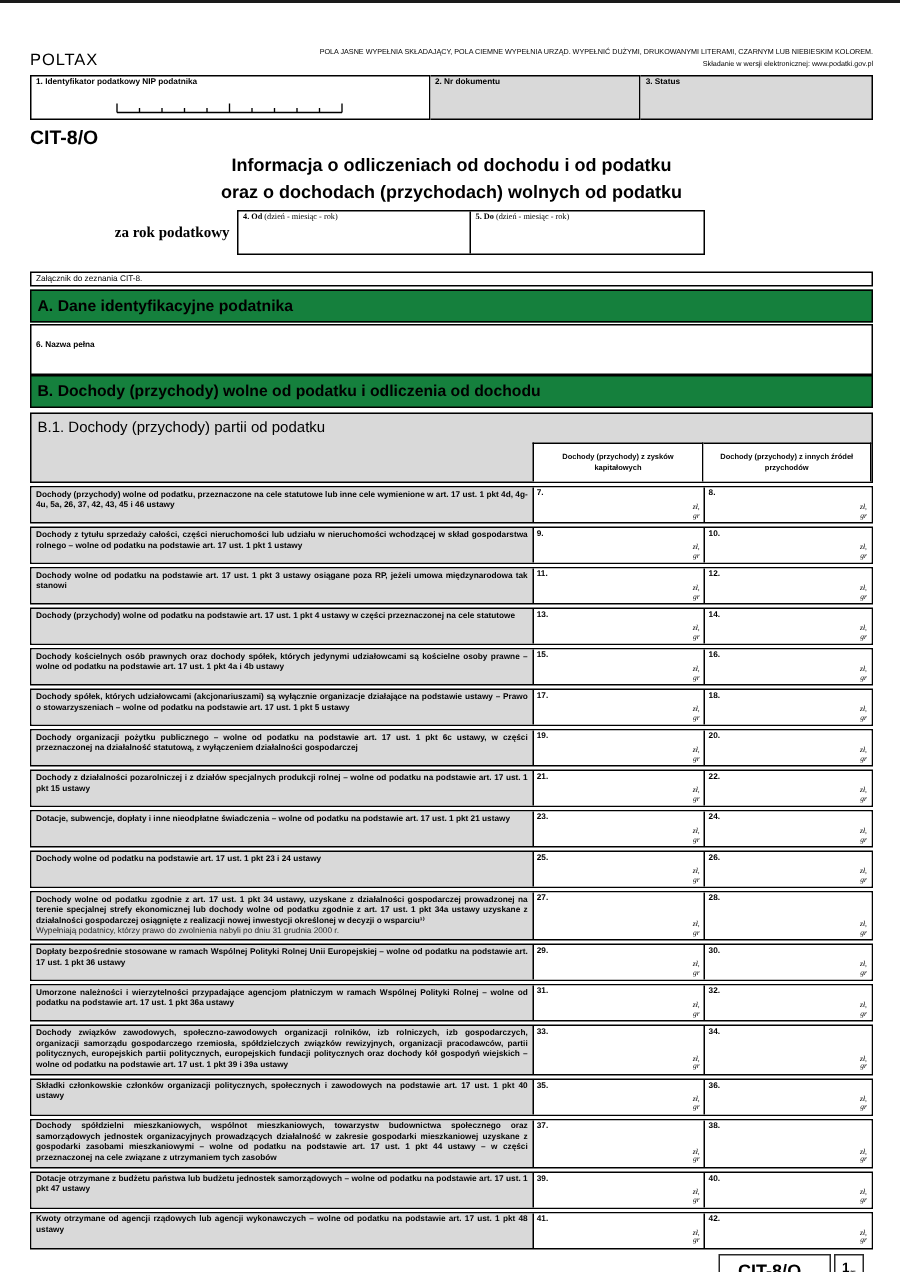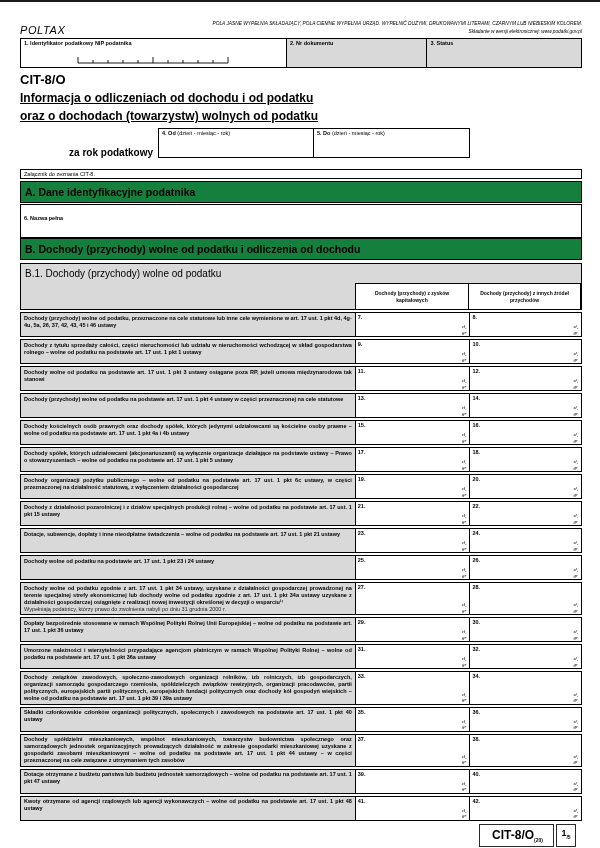--- a/index.html
+++ b/index.html
@@ -2,38 +2,38 @@
 <html><head>
 <meta charset="utf-8">
 <style>
   * { margin:0; padding:0; box-sizing:border-box; }
   html,body { width:600px; height:848px; background:#fff; overflow:hidden;
     font-family:"Liberation Sans","DejaVu Sans",sans-serif; color:#000; }
   .topline { position:absolute; top:0; left:0; width:600px; height:2px; background:#1a1a1a; }
   .page { position:relative; padding:20px 18px 0 20px; }
 
   
-  .hdr-zone { display:flex; justify-content:space-between; align-items:flex-end; margin-top:0;font-style:italic; }
+  .hdr-zone { display:flex; justify-content:space-between; align-items:center; margin-top:12px; }
   .poltax { font-size:11px; letter-spacing:0.6px; font-weight:400; }
   .instr { text-align:right; font-size:4.8px; line-height:1.7; }
 
   
   .id-row { display:flex; margin-top:2px; height:30px; }
   .id-box { border:1px solid #000; position:relative; padding:1px 3px; }
   .id-box + .id-box { border-left:none; }
   .id-box .lbl { font-size:5.5px; font-weight:bold; display:block; }
   .id-nip { width:47.5%; background:#fff; display:flex; flex-direction:column; }
   .id-doc { width:25%; background:#d9d9d9; }
   .id-status { width:27.5%; background:#d9d9d9; }
   .nip-ruler { margin:auto auto 2px auto; display:block; }
 
   .form-code { font-size:13px; font-weight:bold; margin-top:4px; }
-  .title { font-size:12px; font-weight:bold; line-height:1.5; margin-top:2px;text-decoration:underline; }
-
-  .year-row { display:flex; align-items:flex-end; margin-top:3px; }
+  .title { text-align:center; font-size:12px; font-weight:bold; line-height:1.5; margin-top:2px; }
+
+  .year-row { display:flex; align-items:center; margin-top:3px;font-family:Liberation Serif, serif; }
   .year-label { flex:0 0 138px; text-align:right; padding-right:5px; font-size:10px; font-weight:bold; }
   .date-boxes { display:flex; border:1.5px solid #000; }
   .date-box { width:155px; height:28px; padding:1px 3px; font-size:5.5px; }
   .date-box:first-child { border-right:1px solid #000; }
   .date-box b { font-weight:bold; }
   .date-box .hint { font-weight:normal; }
 
   .attach-bar { margin-top:11px; border:1px solid #000; font-size:5.5px; padding:1px 3px; }
   .sec-bar { border:1px solid #000; background:#15803d; font-weight:bold; font-size:10.5px; padding:4px 4px; margin-top:2px; }
   .name-box { border:1px solid #000; height:34px; padding:1px 3px; margin-top:1px; }
@@ -105,21 +105,21 @@
     </div>
     <div class="id-box id-status">
       <span class="lbl">3. Status</span>
     </div>
   </div>
 
   <div class="form-code">CIT-8/O</div>
 
   <div class="title">
     <div>Informacja o odliczeniach od dochodu i od podatku</div>
-    <div>oraz o dochodach (towarzystw) wolnych od podatku</div>
+    <div>oraz o dochodach (przychodach) wolnych od podatku</div>
   </div>
 
   <div class="year-row">
     <span class="year-label">za rok podatkowy</span>
     <div class="date-boxes">
       <div class="date-box">
         <b>4. Od</b>
         <span class="hint">(dzień - miesiąc - rok)</span>
       </div>
       <div class="date-box">
@@ -132,21 +132,21 @@
   <div class="attach-bar">Załącznik do zeznania CIT-8.</div>
 
   <div class="sec-bar">A. Dane identyfikacyjne podatnika</div>
   <div class="name-box">
     <span class="lbl">6. Nazwa pełna</span>
   </div>
 
   <div class="sec-bar b">B. Dochody (przychody) wolne od podatku i odliczenia od dochodu</div>
 
   <div class="b1-block">
-    <div class="b1-title">B.1. Dochody (przychody) wolne od podatku</div>
+    <div class="b1-title">B.1. Dochody (przychody) partii od podatku</div>
     <div class="b1-heads">
       <div class="colhead">Dochody (przychody) z zysków kapitałowych</div>
       <div class="colhead">Dochody (przychody) z innych źródeł przychodów</div>
     </div>
   </div>
 
   <div class="tbl">
       <div class="trow">
         <div class="tlabel"><span>Dochody (przychody) wolne od podatku, przeznaczone na cele statutowe lub inne cele wymienione w art. 17 ust. 1 pkt 4d, 4g-4u, 5a, 26, 37, 42, 43, 45 i 46 ustawy</span></div>
         <div class="tcell c1">

